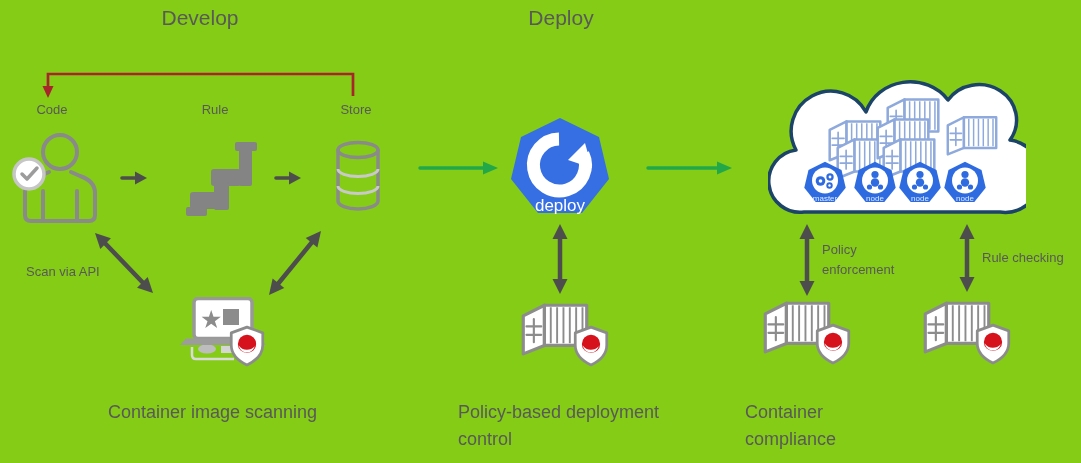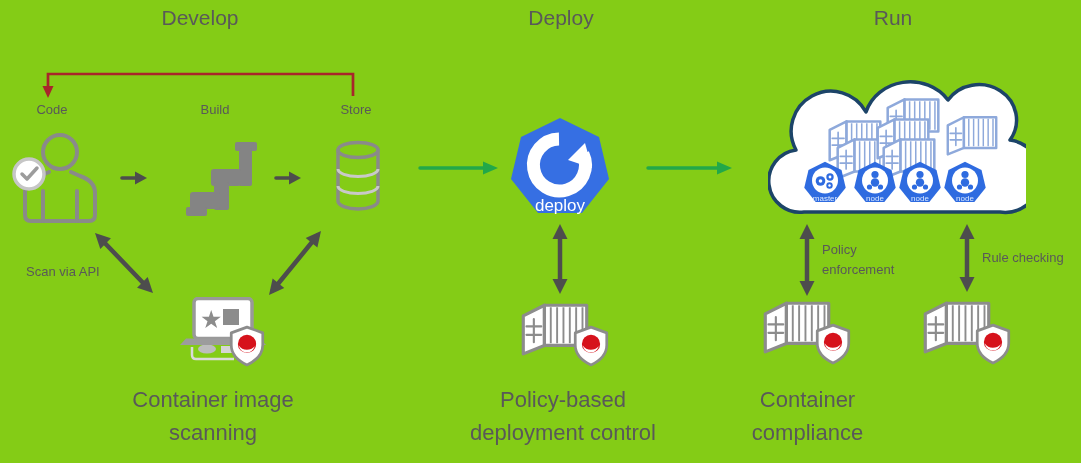--- a/index.html
+++ b/index.html
@@ -5,21 +5,21 @@
   html,body{margin:0;padding:0;background:#fff;}
   .canvas{
     position:relative;width:1081px;height:463px;background:#84cc16;
     font-family:"Liberation Sans",sans-serif;color:var(--text,#595959);
     overflow:hidden;
     text-decoration:underline;
   }
   .abs{position:absolute;}
   .phase-title{font-size:21px;color:var(--text);text-align:center;width:200px;}
   .step-label{font-size:13px;color:var(--text);text-align:center;width:84px;}
-  .caption{font-size:22px;color:var(--text);text-align:center;line-height:1.5;}
+  .caption{font-size:18px;color:var(--text);line-height:1.5;margin-top:16px;}
   .arrow-label{font-size:13px;color:var(--text);line-height:1.5;}
   .ic-stroke{stroke:var(--icongray);fill:none;stroke-width:3.5;stroke-linecap:round;stroke-linejoin:round;}
   .ic-fill{fill:var(--icongray);}
   .dark-line{stroke:var(--arrowdark);stroke-width:4.5;stroke-linecap:round;}
   .dark-fill{fill:var(--arrowdark);}
   .green-line{stroke:var(--green);stroke-width:3.4;stroke-linecap:round;}
   .green-fill{fill:var(--green);}
   .red-line{stroke:var(--red);stroke-width:2.7;fill:none;}
   .red-fill{fill:var(--red);}
   .gray-cont{color:#8C8C8C;}
@@ -50,29 +50,28 @@
     <symbol id="hepta" viewBox="0 0 104 104">
       <polygon points="52,2 91,21 101,63 74,97 30,97 3,63 13,21"></polygon>
     </symbol>
   </defs>
 </svg>
 
 <div class="canvas">
 
   <div class="abs phase-title" style="left:100px;top:6px">Develop</div>
   <div class="abs phase-title" style="left:461px;top:6px">Deploy</div>
-  <div class="abs phase-title" style="left:793px;top:6px">Run</div>
 
   <svg class="abs" style="left:40px;top:64px" width="322" height="42">
     <path class="red-line" d="M313,32 V10 H8 V22"></path>
     <polygon class="red-fill" points="2.5,22 13.5,22 8,34"></polygon>
   </svg>
 
   <div class="abs step-label" style="left:10px;top:102px">Code</div>
-  <div class="abs step-label" style="left:173px;top:102px">Build</div>
+  <div class="abs step-label" style="left:173px;top:102px">Rule</div>
   <div class="abs step-label" style="left:314px;top:102px">Store</div>
 
   <svg class="abs" style="left:12px;top:128px" width="86" height="98" viewBox="0 0 86 98">
     <circle cx="48" cy="24" r="17" class="ic-stroke" style="stroke-width:4"></circle>
     <path class="ic-stroke" style="stroke-width:4" d="M37,44 L28,48 Q13,53 13,65 V87 Q13,93 19,93 H77 Q83,93 83,87 V65 Q83,53 68,48 L59,44"></path>
     <path class="ic-stroke" style="stroke-width:4" d="M31,63 V93 M65,63 V93"></path>
     <circle cx="17" cy="46" r="15" fill="#fff" stroke="#C6C6C6" stroke-width="3.5"></circle>
     <path d="M10,46 l5,5 10,-11" stroke="#9C9C9C" stroke-width="3.5" fill="none" stroke-linecap="round" stroke-linejoin="round"></path>
   </svg>
 

